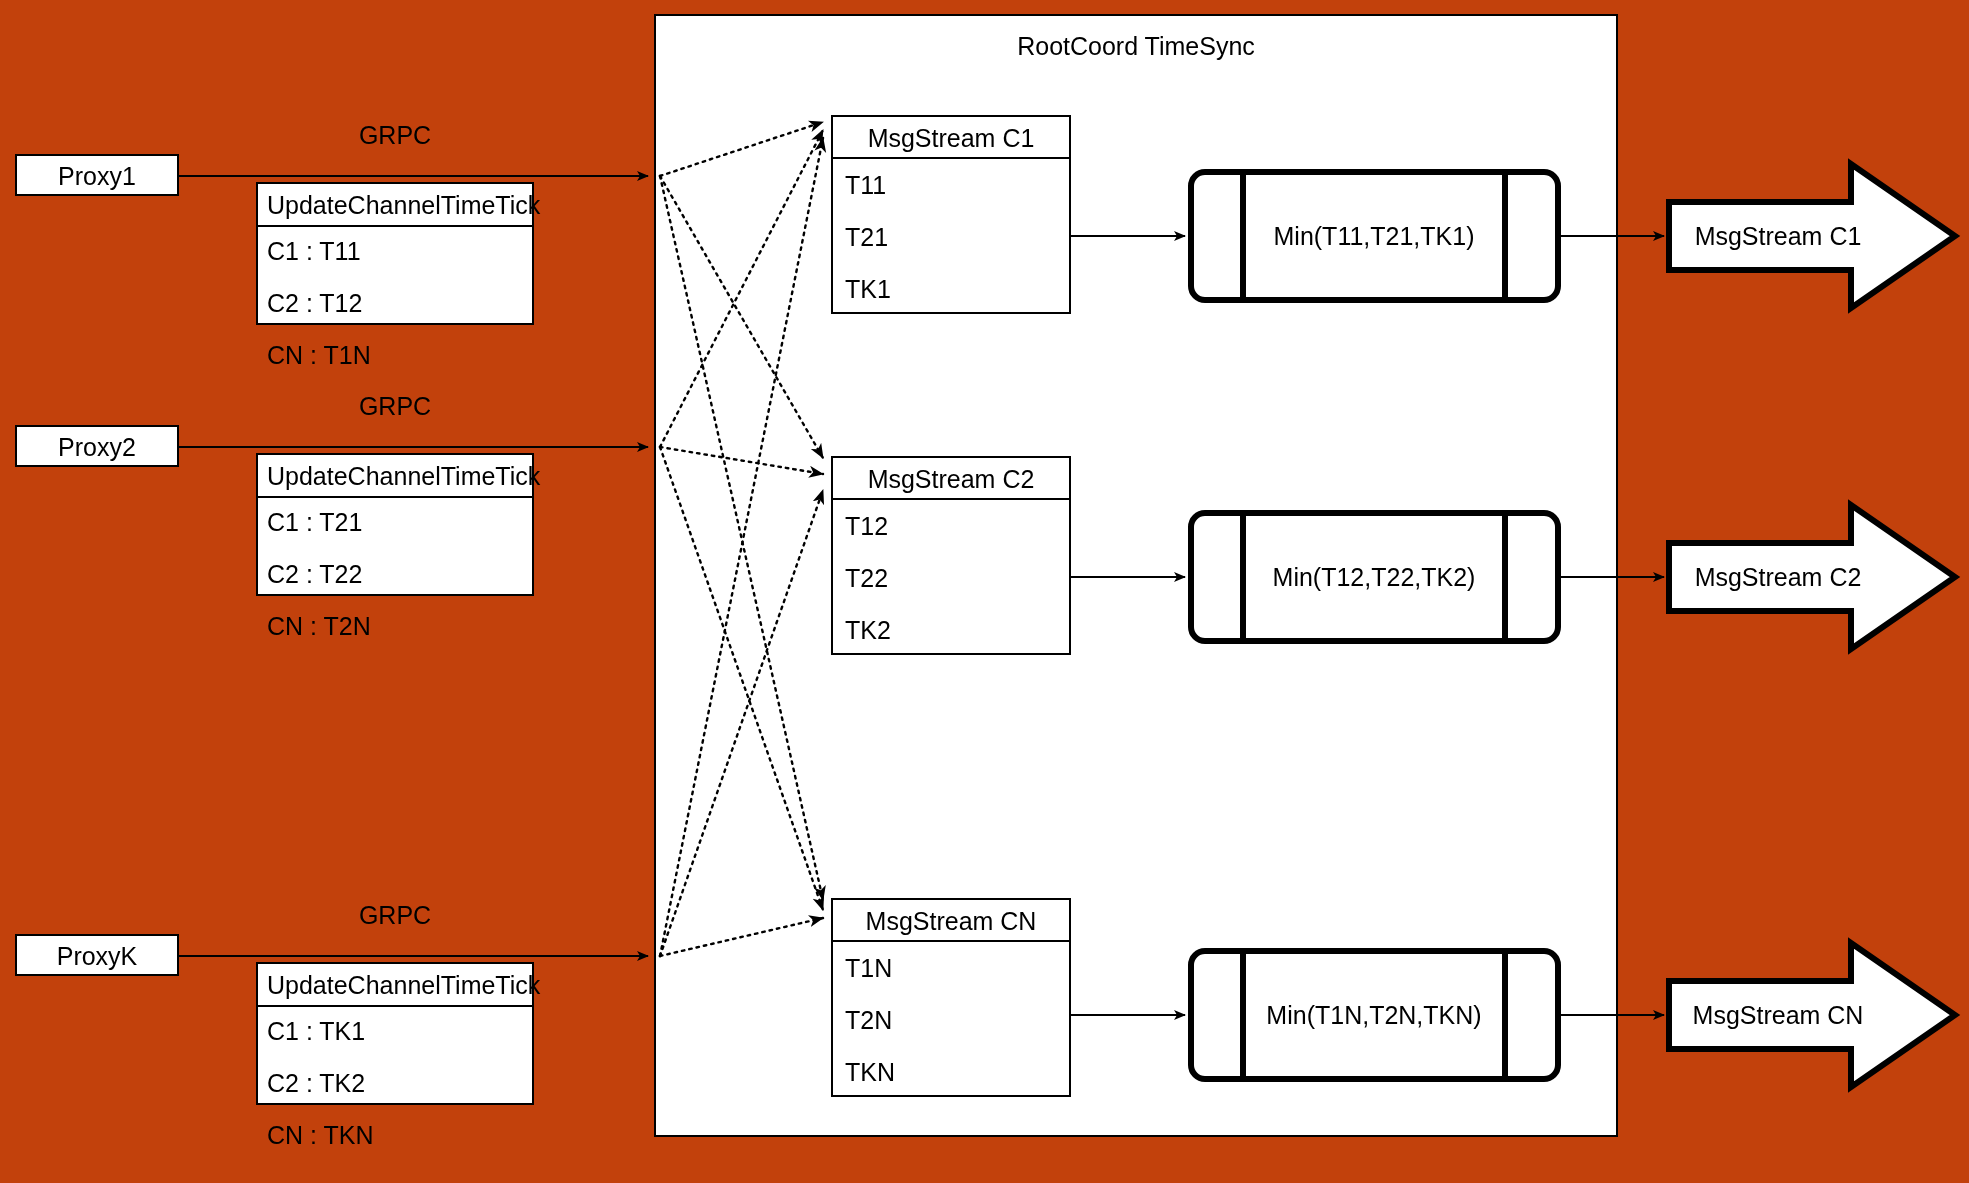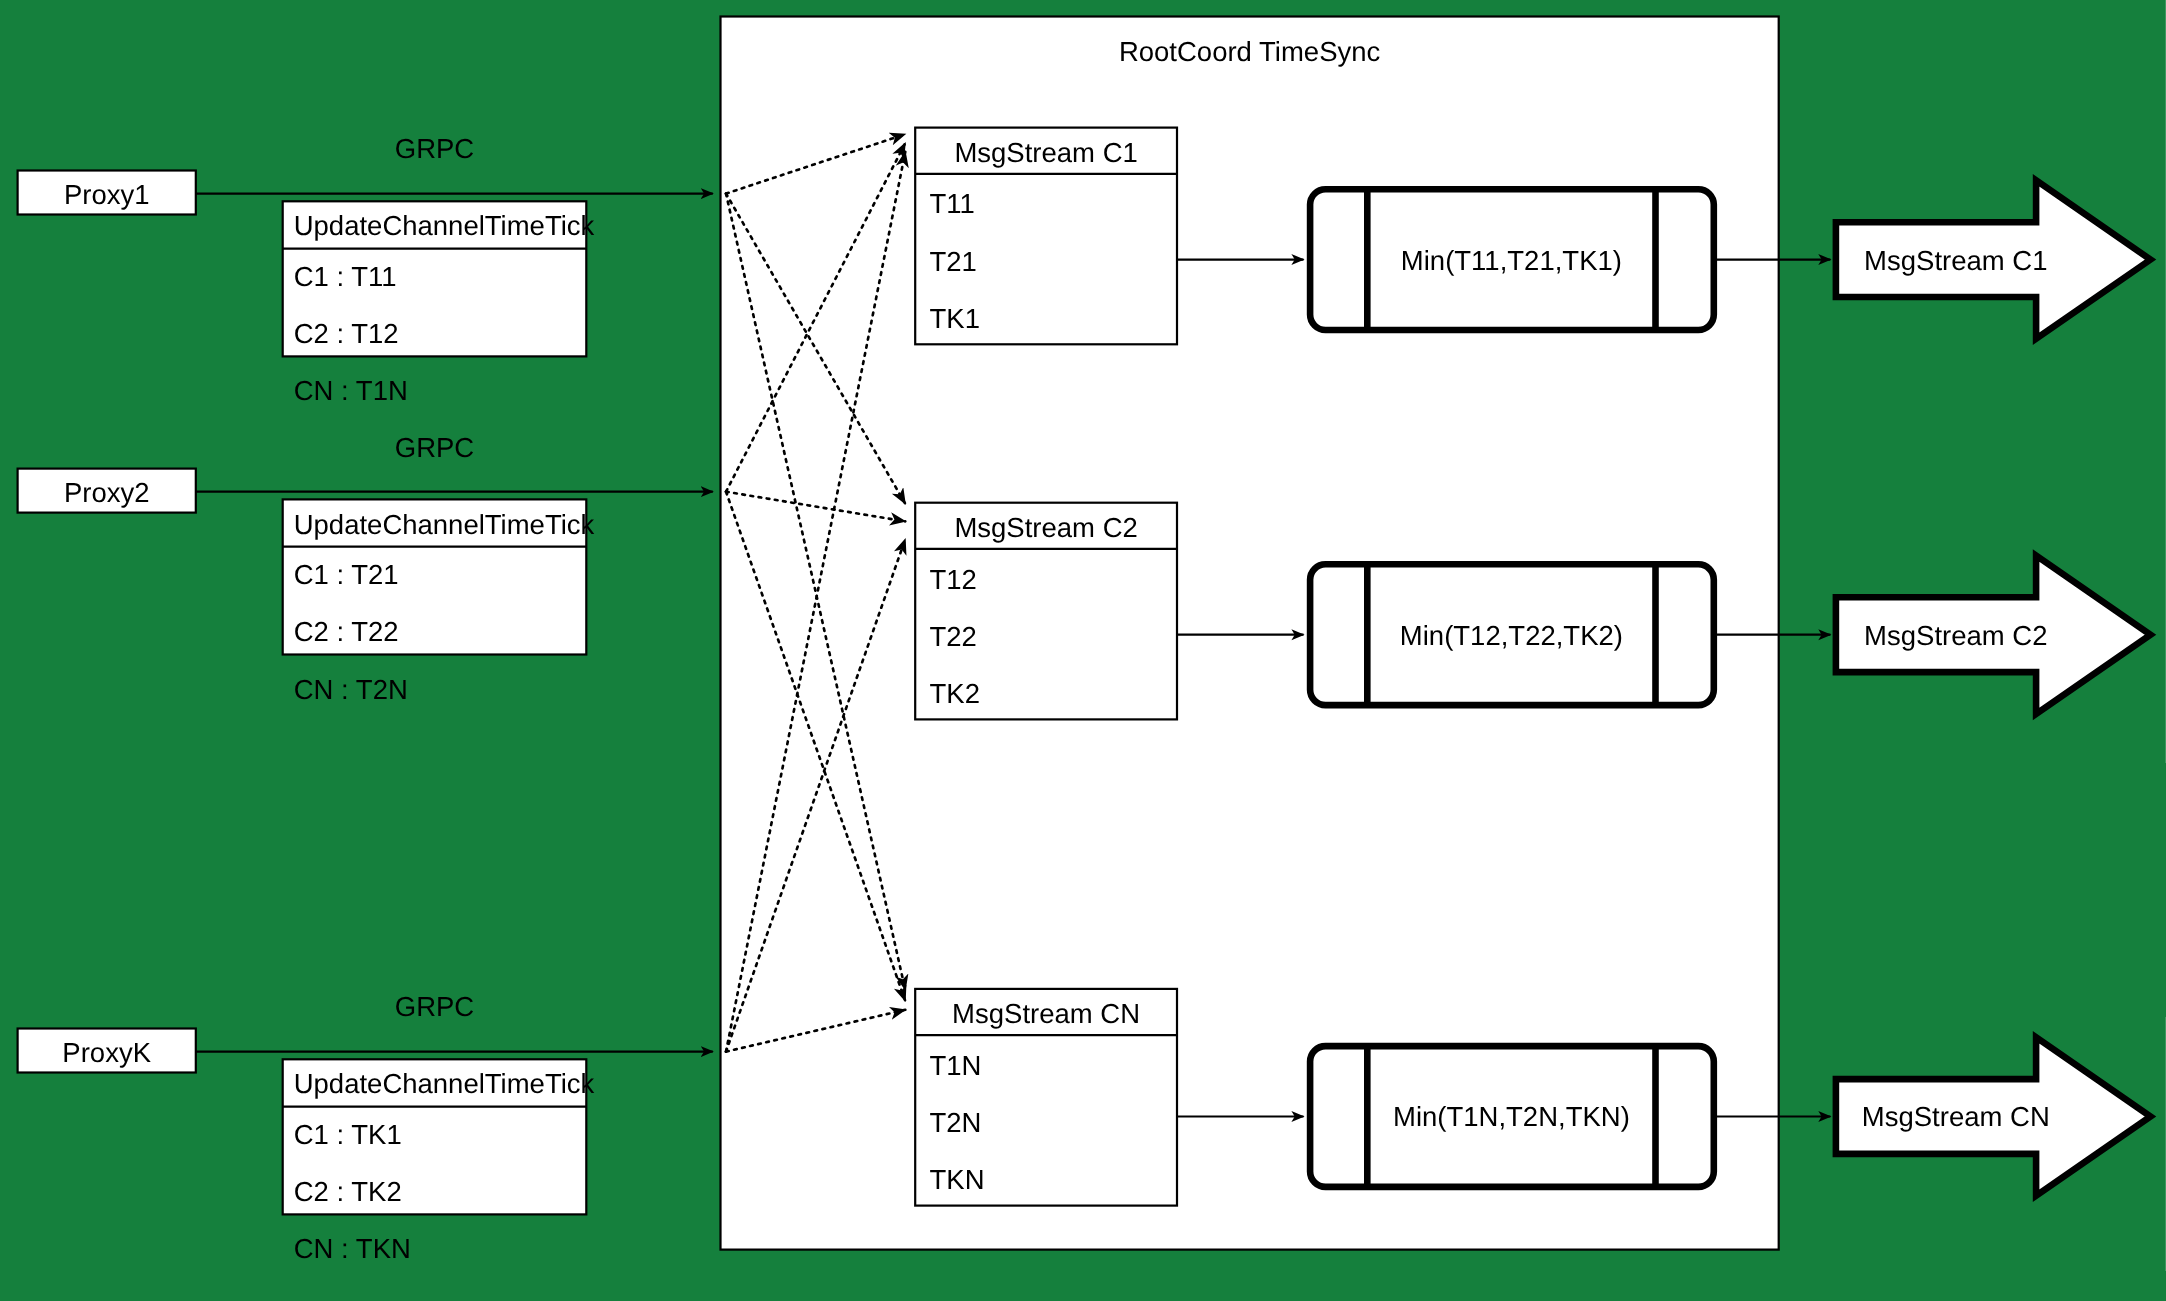--- a/index.html
+++ b/index.html
@@ -4,21 +4,21 @@
 <style>
   html, body {
     margin: 0;
     padding: 0;
     background: #ffffff;
   }
   #stage {
     position: relative;
     width: 1969px;
     height: 1183px;
-    background: #15803d;
+    background: #c2410c;
     font-family: "Liberation Sans", sans-serif;
     overflow: hidden;
   }
   svg.layer {
     position: absolute;
     top: 0; left: 0;
     width: 1969px;
     height: 1183px;
   }
   .stroke { fill: none; stroke: #000000; }

